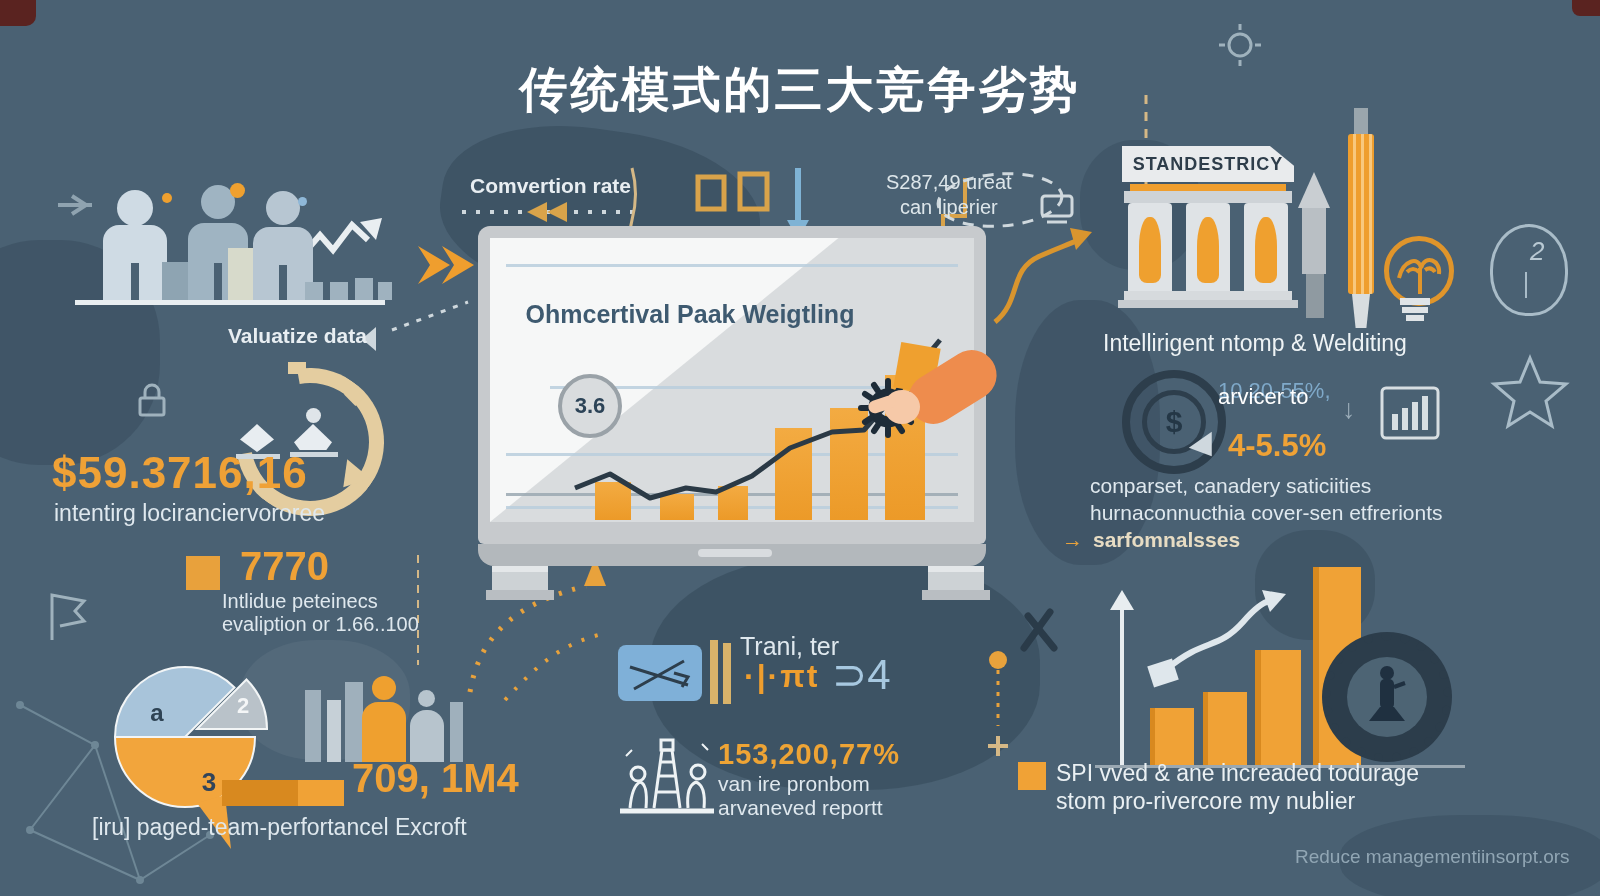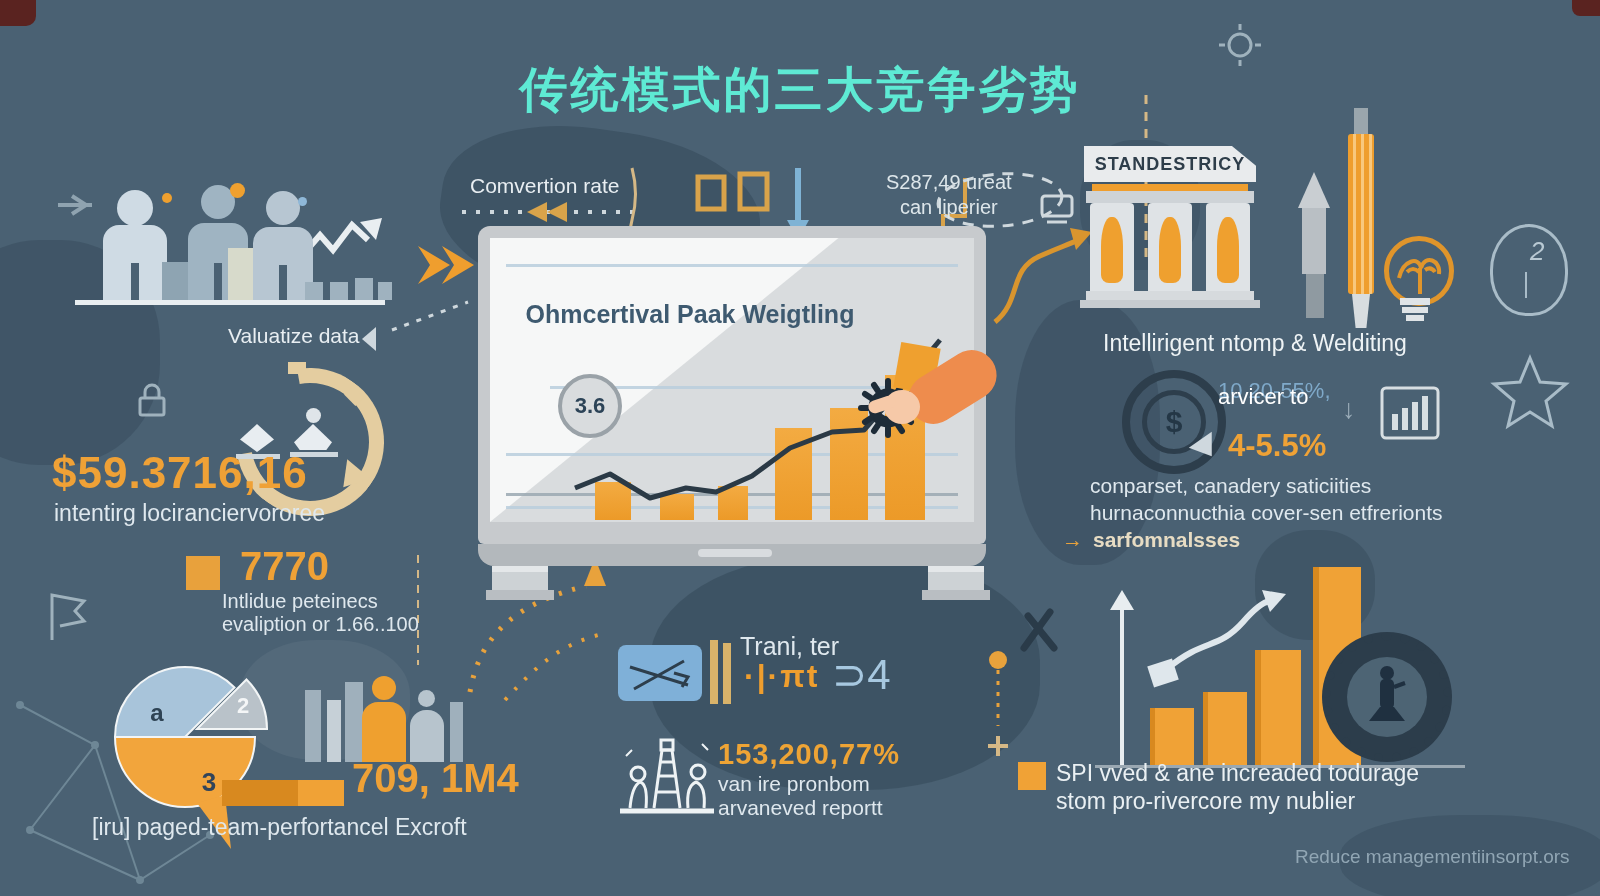--- a/index.html
+++ b/index.html
@@ -1,20 +1,20 @@
 <!DOCTYPE html>
 <html><head>
 <meta charset="utf-8">
 <style>
   html,body{margin:0;padding:0;background:#31424f;font-family:"Liberation Sans",sans-serif;}
   #canvas{position:relative;width:1600px;height:896px;overflow:hidden;background:#4a6173;}
   .abs{position:absolute;}
   .blob{position:absolute;border-radius:45%;}
-  .ttl{color:#5eead4;font-weight:bold;}
-  .wlbl{color:#e8eef2;font-weight:normal;}
+  .ttl{color:#ffffff;font-weight:bold;}
+  .wlbl{color:#e8eef2;font-weight:bold;}
   .soft{color:#dfe8ee;}
   .orange{color:#efa136;font-weight:bold;}
   .person-head{position:absolute;border-radius:50%;}
   .person-body{position:absolute;border-radius:16px 16px 0 0;}
   .slit{position:absolute;background:#4a6173;}
   .gbar{position:absolute;}
   .screen-line{position:absolute;height:3px;background:#b9cedd;opacity:.85;}
   .mbar{position:absolute;bottom:2px;background:linear-gradient(180deg,#f3ab42,#ec9a28);}
   .gwbar{position:absolute;bottom:3px;background:linear-gradient(90deg,#d8891f 0 12%,#f0a236 12%);}
   .col-outer{position:absolute;width:44px;height:88px;background:#dfe3e6;border-radius:4px 4px 0 0;}
@@ -172,21 +172,21 @@
     <div class="person-head" style="left:228px;top:12px;width:9px;height:9px;background:#8fb8d8;"></div>
   </div>
   <div class="abs wlbl" style="left:228px;top:324px;font-size:21px;">Valuatize data</div>
 
   <div class="abs wlbl" style="left:470px;top:174px;font-size:21px;">Comvertion rate</div>
   <div class="abs note" style="left:886px;top:170px;">
     <div>S287,49 ureat</div>
     <div>can liperier</div>
   </div>
 
-  <div class="abs" style="left:1072px;top:140px;width:200px;height:170px;text-align:right;">
+  <div class="abs" style="left:1110px;top:140px;width:200px;height:170px;text-align:right;">
     <div class="abs" style="left:12px;top:6px;width:172px;height:36px;background:#e9ebed;clip-path:polygon(0 0,86% 0,100% 55%,100% 100%,0 100%);display:flex;align-items:center;justify-content:center;">
       <span style="font-size:18px;font-weight:bold;color:#2e3d4a;letter-spacing:1px;">STANDESTRICY</span>
     </div>
     <div class="abs" style="left:20px;top:44px;width:156px;height:7px;background:#ef9e2e;"></div>
     <div class="abs" style="left:14px;top:51px;width:168px;height:12px;background:#ced3d7;"></div>
     <div class="col-outer" style="left:18px;top:63px;">
         <div class="col-fig"></div>
       </div>
     <div class="col-outer" style="left:76px;top:63px;">
         <div class="col-fig"></div>

